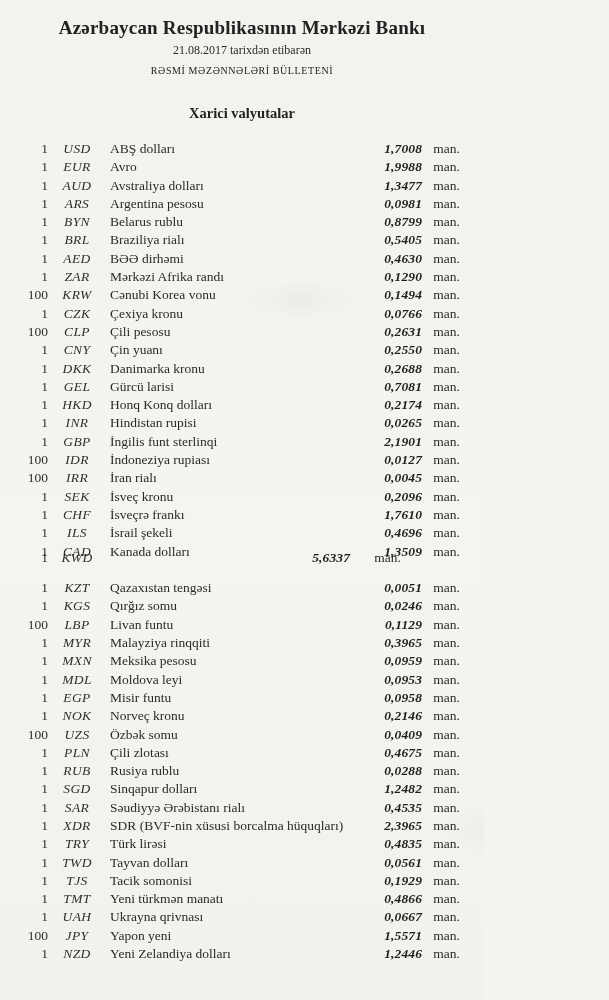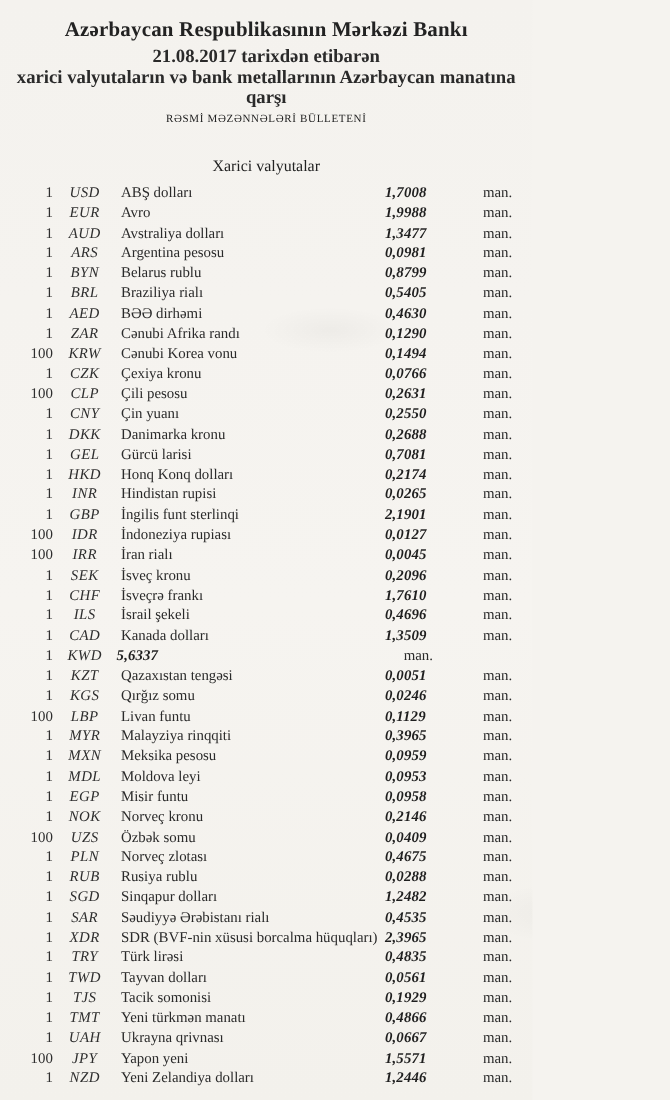--- a/index.html
+++ b/index.html
@@ -18,57 +18,56 @@
       radial-gradient(ellipse 90px 30px at 300px 300px, rgba(0,0,0,0.03), transparent 70%),
       linear-gradient(180deg, #f4f2ee 0%, #f6f4f0 55%, #f3f1ec 100%);
     box-sizing: border-box;
     padding-top: 15px;
   }
   .header { text-align: center; }
   .title {
     font-size: 19px; font-weight: bold; line-height: 26px;
     letter-spacing: 0.2px; color: #222;
   }
-  .hline { font-size: 17px; font-weight: bold; line-height: 19px; color: #2a2a2a; }
+  .hline { font-size: 12px; font-weight: normal; line-height: 19px; color: #2a2a2a; }
   .bulletin {
     font-size: 10px; font-weight: normal; line-height: 21px;
     letter-spacing: 0.6px; color: #222;
   }
   .section-heading {
-    text-align: center; font-size: 14.5px; font-weight: normal;
+    text-align: center; font-size: 14.5px; font-weight: bold;
     margin-top: 24px; margin-bottom: 6px; color: #222;
   }
   .rates-table { width: 100%; }
   .rate-row {
     display: grid;
     grid-template-columns: 48px 58px 1fr 72px 46px;
     align-items: baseline;
     height: 18.3px;
     font-size: 13.5px;
     line-height: 18.3px;
     box-sizing: border-box;
     padding-right: 16px;
   }
   .cell-qty  { text-align: right; color: #2e2e2e; }
   .cell-code { text-align: center; letter-spacing: 0.4px; color: #2e2e2e; font-style: italic; }
-  .cell-name { text-align: left; padding-left: 4px; color: #2a2a2a; }
+  .cell-name { text-align: left; padding-left: 4px; color: #2a2a2a; margin-top: 12px; }
   .cell-rate {
-    font-weight: bold; font-style: italic;
+    text-align: right; font-weight: bold; font-style: italic;
     color: #1f1f1f; letter-spacing: 0.1px;
   }
-  .cell-unit { text-align: left; padding-left: 17px; color: #2a2a2a; }
+  .cell-unit { text-align: center; padding-left: 3px; color: #2a2a2a; }
 </style>
 </head>
 <body>
 
 <div class="page">
   <div class="header">
     <div class="title">Azərbaycan Respublikasının Mərkəzi Bankı</div>
     <div class="hline">21.08.2017 tarixdən etibarən</div>
-    <div class="hline">xarici valyutaların və bank metallarının Azərbaycan manatına qarşı</div>
     <div class="bulletin">RƏSMİ MƏZƏNNƏLƏRİ BÜLLETENİ</div>
   </div>
 
   <div class="section-heading">Xarici valyutalar</div>
 
   <div class="rates-table">
       <div class="rate-row">
     <span class="cell-qty">1</span>
     <span class="cell-code">USD</span>
     <span class="cell-name">ABŞ dolları</span>
@@ -113,21 +112,21 @@
       <div class="rate-row">
     <span class="cell-qty">1</span>
     <span class="cell-code">AED</span>
     <span class="cell-name">BƏƏ dirhəmi</span>
     <span class="cell-rate">0,4630</span>
     <span class="cell-unit">man.</span>
   </div>
       <div class="rate-row">
     <span class="cell-qty">1</span>
     <span class="cell-code">ZAR</span>
-    <span class="cell-name">Cənubi Afrika randı</span>
+    <span class="cell-name">Mərkəzi Afrika randı</span>
     <span class="cell-rate">0,1290</span>
     <span class="cell-unit">man.</span>
   </div>
       <div class="rate-row">
     <span class="cell-qty">100</span>
     <span class="cell-code">KRW</span>
     <span class="cell-name">Cənubi Korea vonu</span>
     <span class="cell-rate">0,1494</span>
     <span class="cell-unit">man.</span>
   </div>
@@ -294,21 +293,21 @@
       <div class="rate-row">
     <span class="cell-qty">100</span>
     <span class="cell-code">UZS</span>
     <span class="cell-name">Özbək somu</span>
     <span class="cell-rate">0,0409</span>
     <span class="cell-unit">man.</span>
   </div>
       <div class="rate-row">
     <span class="cell-qty">1</span>
     <span class="cell-code">PLN</span>
-    <span class="cell-name">Norveç zlotası</span>
+    <span class="cell-name">Çili zlotası</span>
     <span class="cell-rate">0,4675</span>
     <span class="cell-unit">man.</span>
   </div>
       <div class="rate-row">
     <span class="cell-qty">1</span>
     <span class="cell-code">RUB</span>
     <span class="cell-name">Rusiya rublu</span>
     <span class="cell-rate">0,0288</span>
     <span class="cell-unit">man.</span>
   </div>

